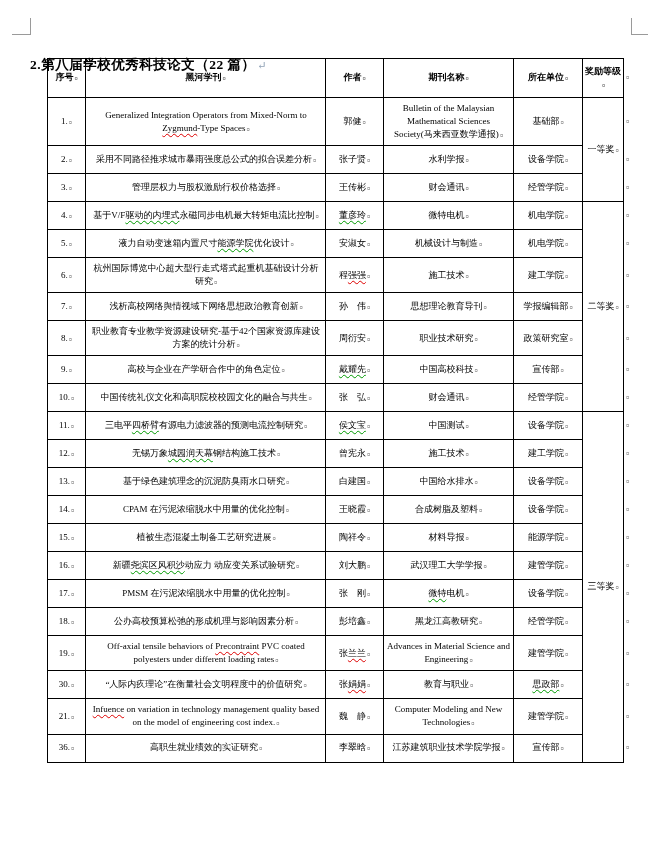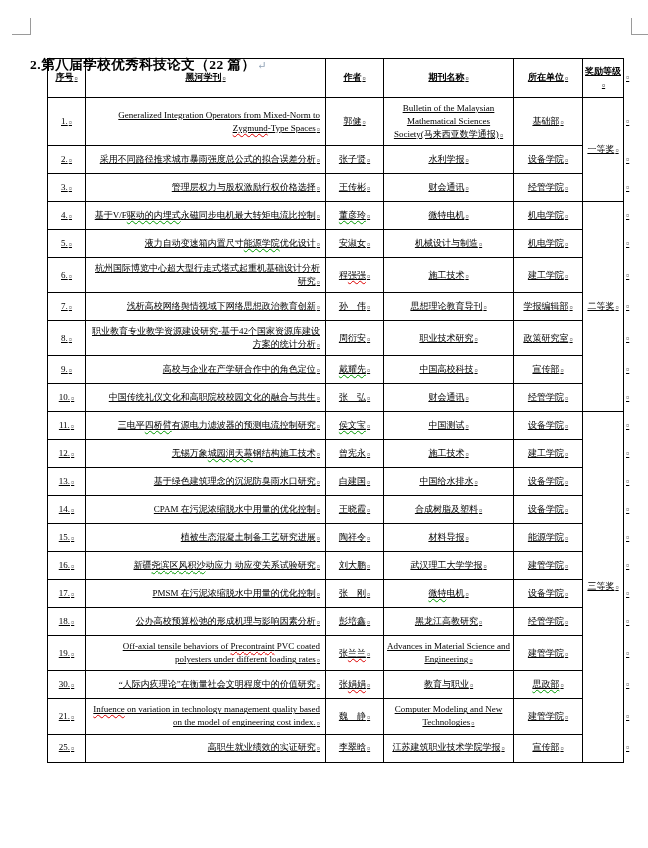--- a/index.html
+++ b/index.html
@@ -12,26 +12,26 @@
   .crop-tl{position:absolute;left:12px;top:18px;width:18px;height:16px;
     border-right:1px solid #9a9a9a;border-bottom:1px solid #9a9a9a;}
   .crop-tr{position:absolute;left:631px;top:18px;width:16px;height:16px;
     border-left:1px solid #9a9a9a;border-bottom:1px solid #9a9a9a;}
 
   .doc-title{position:absolute;left:30px;top:20px;font-size:13.5px;font-weight:bold;
     letter-spacing:.5px;white-space:nowrap;margin-top:36px;}
   .pmark{color:#8ea0b5;font-weight:normal;font-size:11px;margin-left:2px;}
 
   table.papers{position:absolute;left:47px;top:58px;border-collapse:collapse;
-    table-layout:fixed;width:588px;text-decoration:underline;}
+    table-layout:fixed;width:588px;}
   th,td{border:1px solid #000;font-size:9px;line-height:1.45;padding:4px 3px;
     text-align:center;vertical-align:middle;word-wrap:break-word;}
   th{font-weight:bold;height:30px;padding:4px 2px;}
   tr{height:28px;}
-  td.left{text-align:right;padding-left:6px;padding-right:5px;}
+  td.left{text-align:center;padding-left:6px;padding-right:5px;}
   
   td:not(.rowmark)::after, th::after{content:"\00A4";font-size:6.5px;color:#555;
     margin-left:1px;vertical-align:-1px;}
   td.rowmark{border:none;background:transparent;padding:0 0 0 2px;text-align:left;}
   td.rowmark::before{content:"\00A4";font-size:6.5px;color:#555;}
   
   .sq-red{text-decoration:underline wavy #dd0000 1px;text-underline-offset:2px;}
   .sq-green{text-decoration:underline wavy #009900 1px;text-underline-offset:2px;}
 </style>
 </head>
@@ -231,21 +231,21 @@
       </tr>
       <tr>
         <td>21.</td>
         <td class="left"><span class="sq-red">Infuence</span> on variation in technology management quality based on the model of engineering cost index.</td>
         <td>魏　静</td>
         <td>Computer Modeling and New Technologies</td>
         <td>建管学院</td>
         <td class="rowmark"></td>
       </tr>
       <tr>
-        <td>25.</td>
+        <td>36.</td>
         <td class="left">高职生就业绩效的实证研究</td>
         <td>李翠晗</td>
         <td>江苏建筑职业技术学院学报</td>
         <td>宣传部</td>
         <td class="rowmark"></td>
       </tr>
     </tbody>
 </table>
 
 </body></html>

